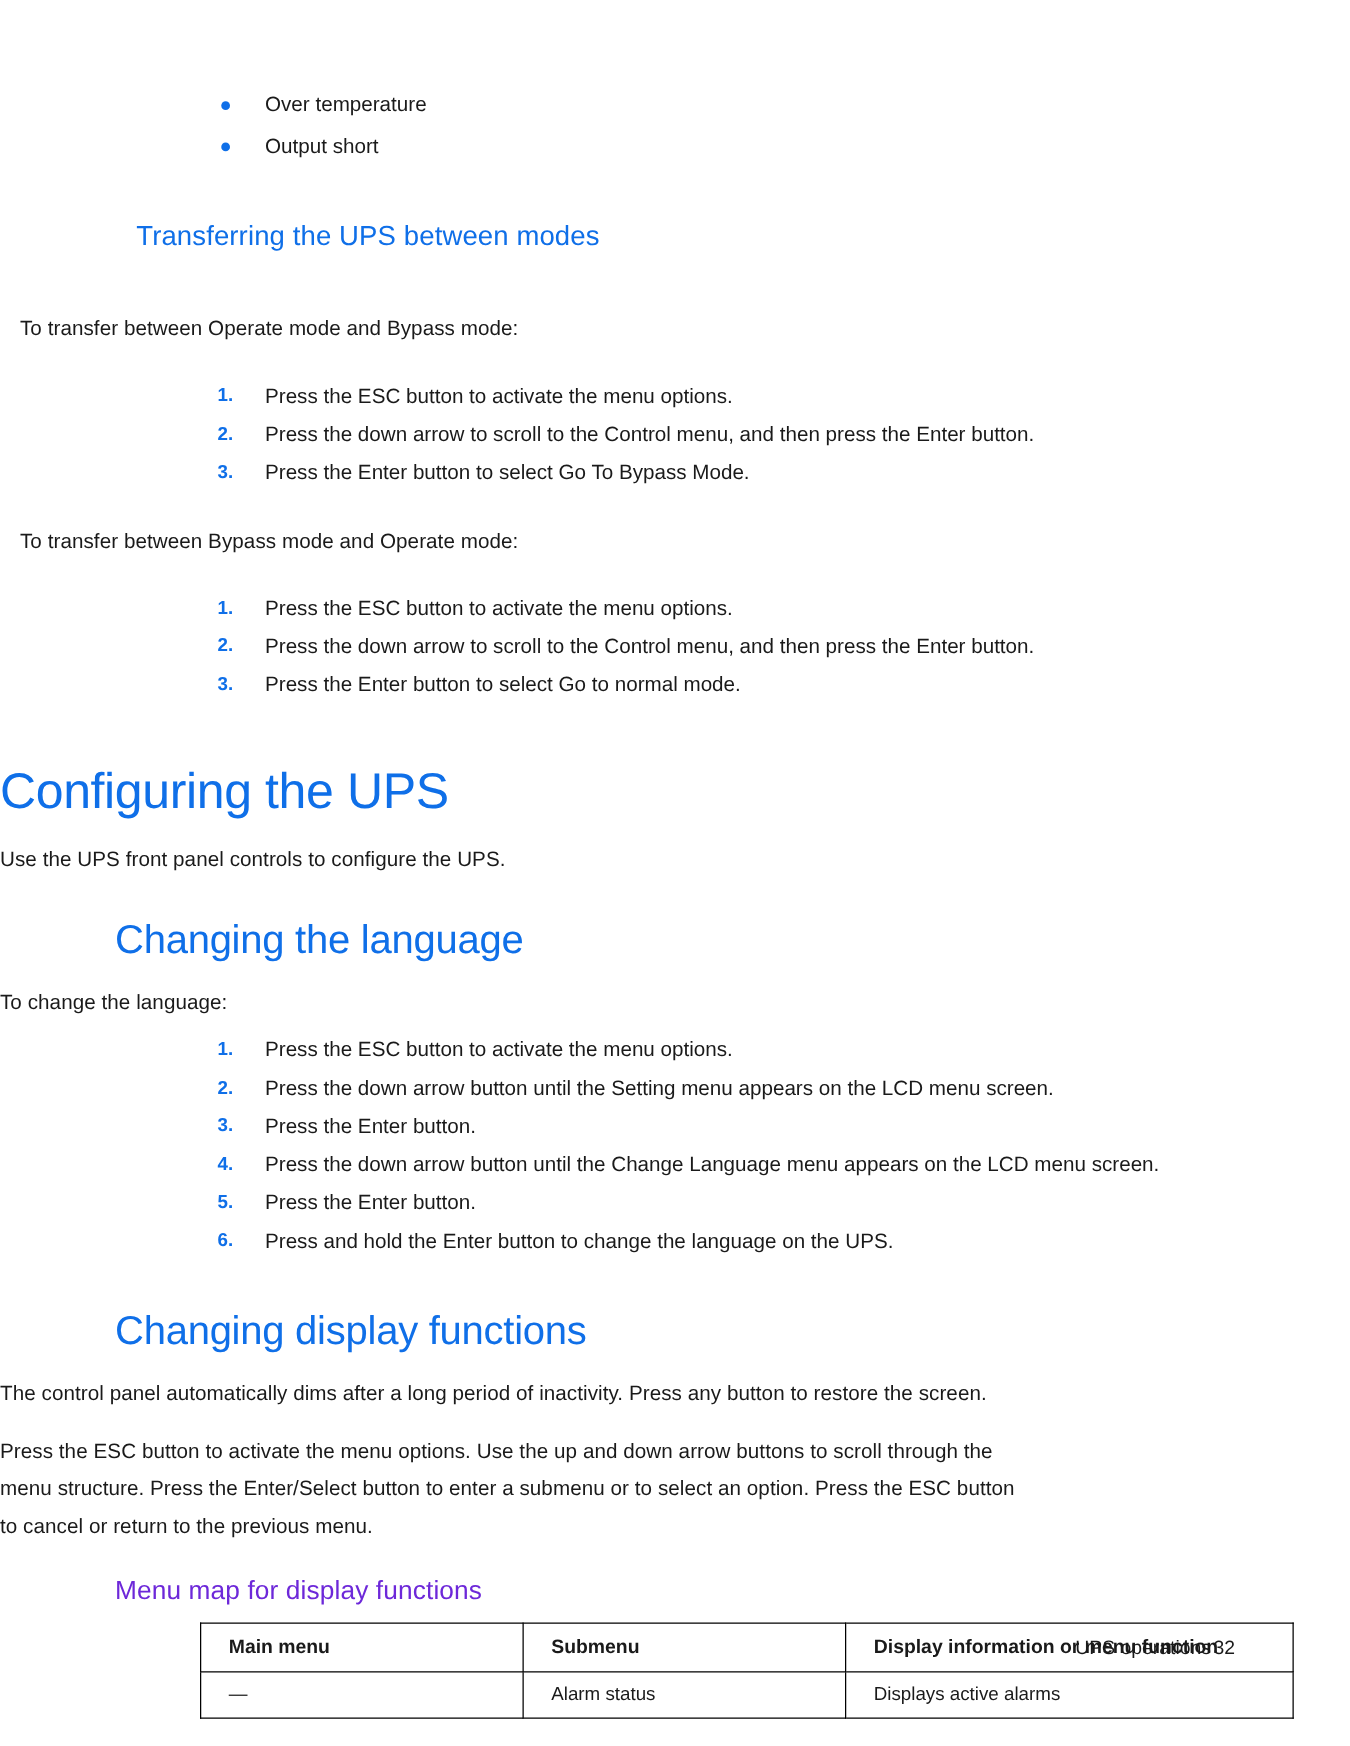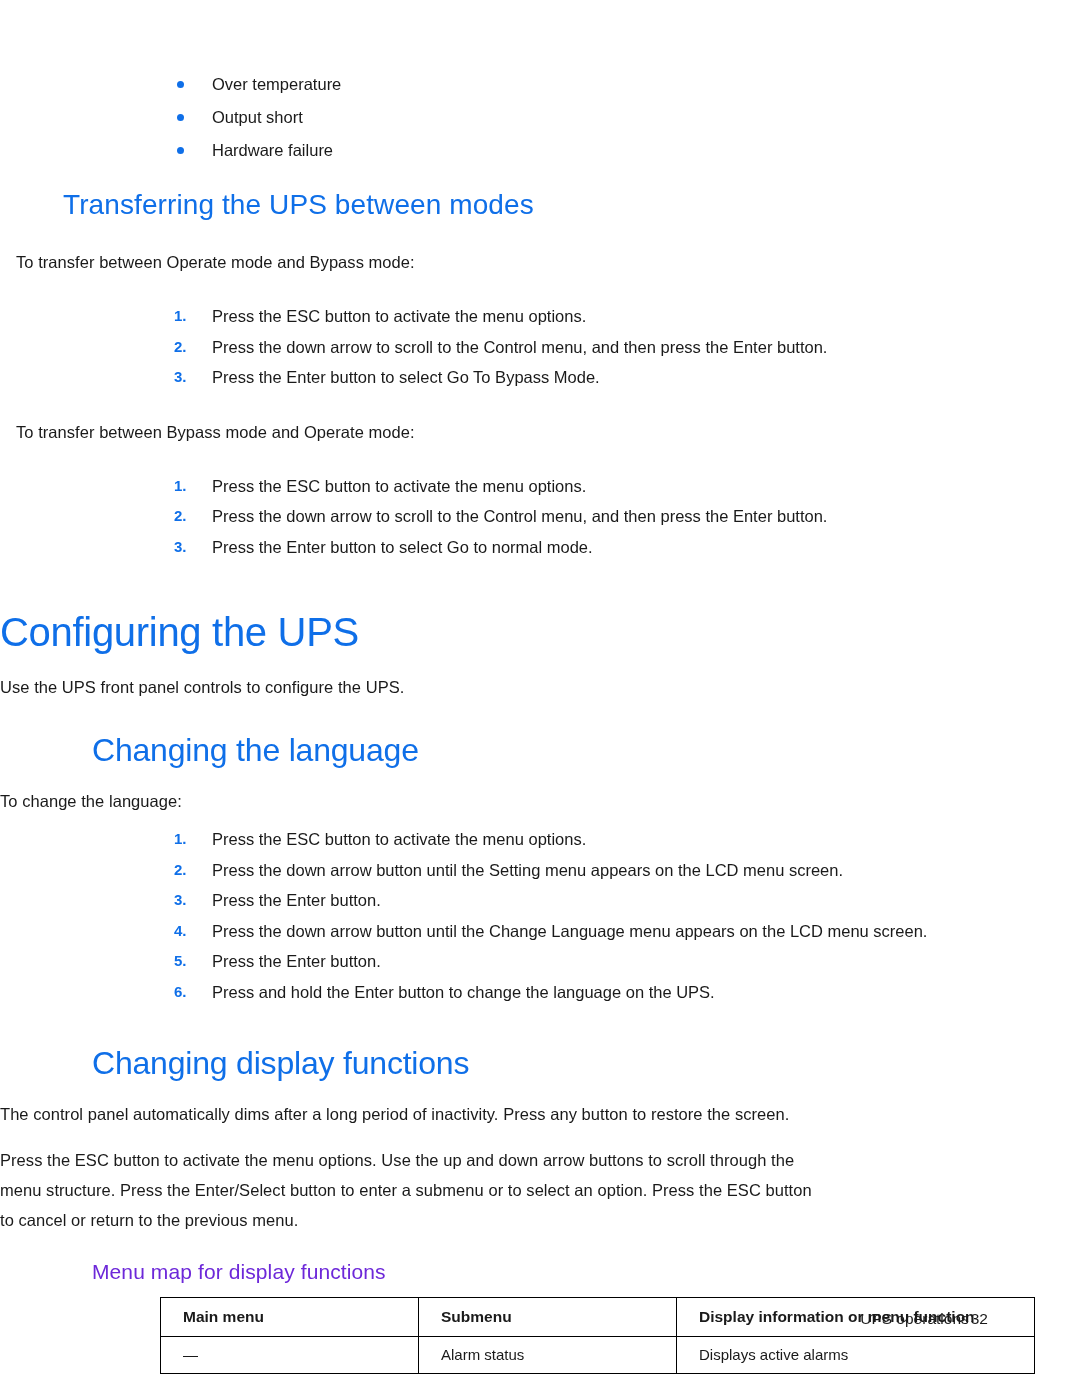--- a/index.html
+++ b/index.html
@@ -92,25 +92,25 @@
     color: #0f6fe8;
     font-size: 32px;
     font-weight: normal;
     letter-spacing: -0.2px;
     margin: 0;
     padding-left: 92px;
     line-height: 40px;
   }
   .h3 {
     color: #0f6fe8;
-    font-size: 28px;
+    font-size: 22px;
     font-weight: normal;
     letter-spacing: 0.1px;
-    margin: 0;
-    padding-left: 63px;
+    margin: 17px;
+    padding-left: 92px;
     line-height: 28px;
   }
   .h4 {
     color: #6d28d9;
     font-size: 21px;
     font-weight: normal;
     letter-spacing: 0.1px;
     margin: 0;
     padding-left: 92px;
     line-height: 26px;
@@ -179,24 +179,20 @@
   <div class="sp-28"></div>
 
   <ul class="bullet-list">
     <li class="bullet-item">
       <span class="bullet-dot"></span>
       <span>Over temperature</span>
     </li>
     <li class="bullet-item">
       <span class="bullet-dot"></span>
       <span>Output short</span>
-    </li>
-    <li class="bullet-item">
-      <span class="bullet-dot"></span>
-      <span>Hardware failure</span>
     </li>
   </ul>
 
   <div class="sp-24"></div>
 
   <h3 class="h3">Transferring the UPS between modes</h3>
 
   <div class="sp-12"></div>
 
   <p class="body-text indent" style="margin:16px">To transfer between Operate mode and Bypass mode:</p>

